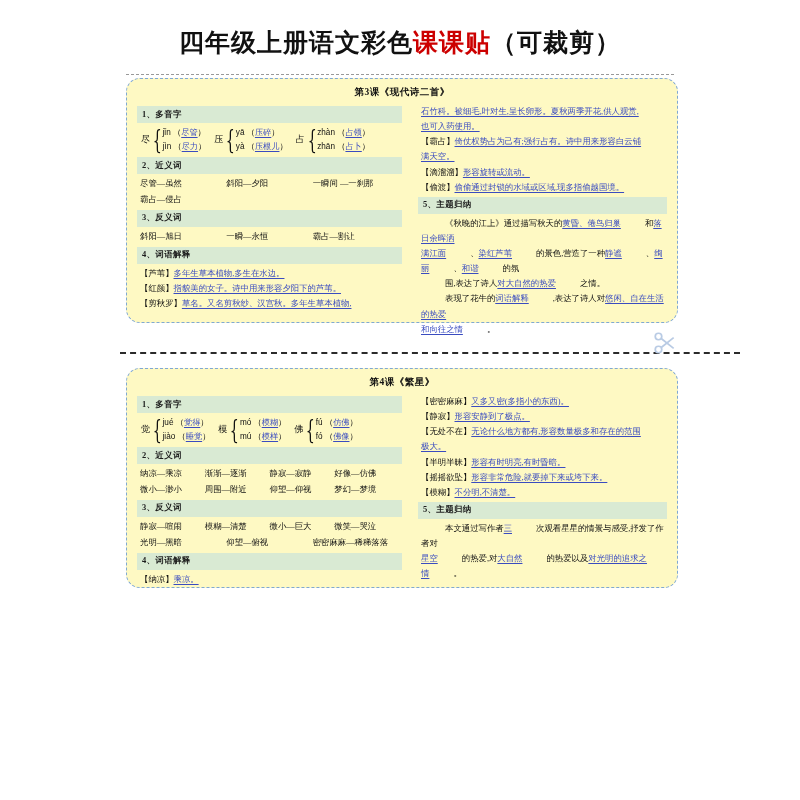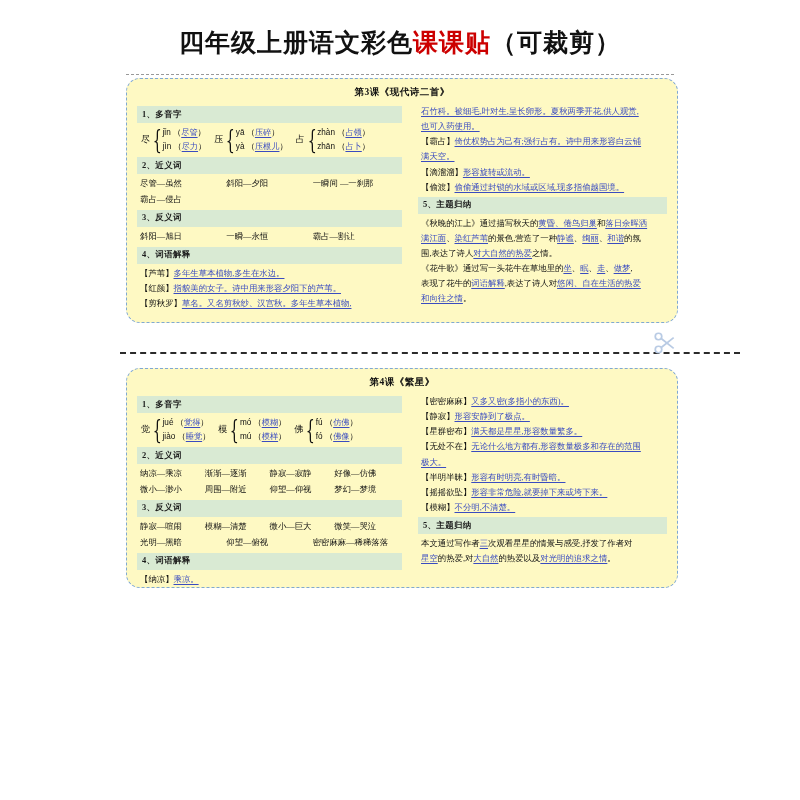--- a/index.html
+++ b/index.html
@@ -84,21 +84,21 @@
     padding: 2.5px 4px 2.5px 5px;
     margin: 2px 0 2px 0;
     letter-spacing: .3px;
   }
 
   .u {
     color: #3a4cc0;
     text-decoration: underline;
     text-underline-offset: 1.5px;
   }
-  .bk { color: #111; }
+  .bk { color: #111; margin-left: 24px; }
 
   
   .pair-row {
     display: flex;
     font-size: 8.4px;
     line-height: 1.9;
     padding: 0 3px;
     color: #111;
   }
   .pair-row span { display: inline-block; }
@@ -235,21 +235,20 @@
             <div class="def"><span class="term">【霸占】</span><span class="u">倚仗权势占为己有;强行占有。诗中用来形容白云铺</span></div>
             <div class="def"><span class="u">满天空。</span></div>
             <div class="def"><span class="term">【滴溜溜】</span><span class="u">形容旋转或流动。</span></div>
             <div class="def"><span class="term">【偷渡】</span><span class="u">偷偷通过封锁的水域或区域,现多指偷越国境。</span></div>
           </div>
         <div class="sec-head">5、主题归纳</div>
         <div id="c1theme">
             <div class="def"><span class="bk">《秋晚的江上》通过描写秋天的</span><span class="u">黄昏、倦鸟归巢</span><span class="bk">和</span><span class="u">落日余晖洒</span></div>
             <div class="def"><span class="u">满江面</span><span class="bk">、</span><span class="u">染红芦苇</span><span class="bk">的景色,营造了一种</span><span class="u">静谧</span><span class="bk">、</span><span class="u">绚丽</span><span class="bk">、</span><span class="u">和谐</span><span class="bk">的氛</span></div>
             <div class="def"><span class="bk">围,表达了诗人</span><span class="u">对大自然的热爱</span><span class="bk">之情。</span></div>
-            <div class="def"><span class="bk">《花牛歌》通过写一头花牛在草地里的</span><span class="u">坐</span><span class="bk">、</span><span class="u">眠</span><span class="bk">、</span><span class="u">走</span><span class="bk">、</span><span class="u">做梦</span><span class="bk">,</span></div>
             <div class="def"><span class="bk">表现了花牛的</span><span class="u">词语解释</span><span class="bk">,表达了诗人对</span><span class="u">悠闲、自在生活的热爱</span></div>
             <div class="def"><span class="u">和向往之情</span><span class="bk">。</span></div>
           </div>
       </div>
 
     </div>
   </div>
 
   <div class="card" id="card2">
     <div class="lesson-title">第4课《繁星》</div>
@@ -318,21 +317,20 @@
         <div class="sec-head">4、词语解释</div>
         <div id="c2defL">
             <div class="def"><span class="term">【纳凉】</span><span class="u">乘凉。</span></div>
           </div>
       </div>
 
       <div class="col right">
         <div id="c2defR">
             <div class="def"><span class="term">【密密麻麻】</span><span class="u">又多又密(多指小的东西)。</span></div>
             <div class="def"><span class="term">【静寂】</span><span class="u">形容安静到了极点。</span></div>
-            <div class="def"><span class="term">【星群密布】</span><span class="u">满天都是星星,形容数量繁多。</span></div>
             <div class="def"><span class="term">【无处不在】</span><span class="u">无论什么地方都有,形容数量极多和存在的范围</span></div>
             <div class="def"><span class="u">极大。</span></div>
             <div class="def"><span class="term">【半明半昧】</span><span class="u">形容有时明亮,有时昏暗。</span></div>
             <div class="def"><span class="term">【摇摇欲坠】</span><span class="u">形容非常危险,就要掉下来或垮下来。</span></div>
             <div class="def"><span class="term">【模糊】</span><span class="u">不分明,不清楚。</span></div>
           </div>
         <div class="sec-head">5、主题归纳</div>
         <div id="c2theme">
             <div class="def"><span class="bk">本文通过写作者</span><span class="u">三</span><span class="bk">次观看星星的情景与感受,抒发了作者对</span></div>
             <div class="def"><span class="u">星空</span><span class="bk">的热爱,对</span><span class="u">大自然</span><span class="bk">的热爱以及</span><span class="u">对光明的追求之情</span><span class="bk">。</span></div>

